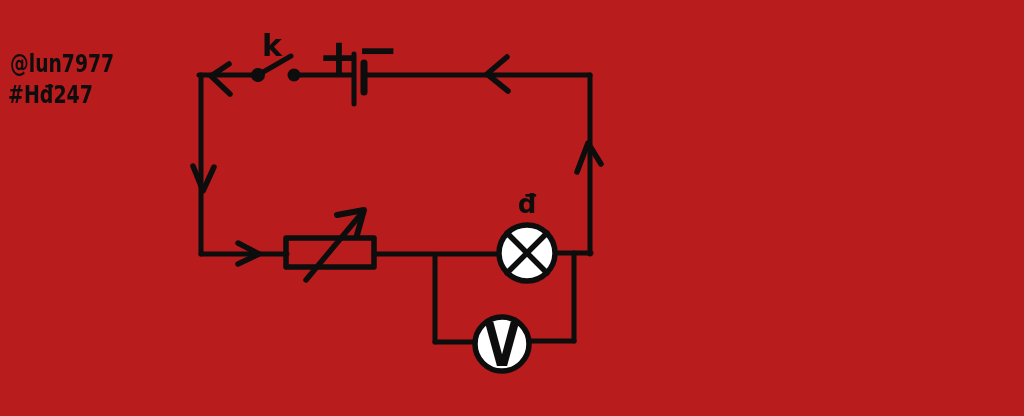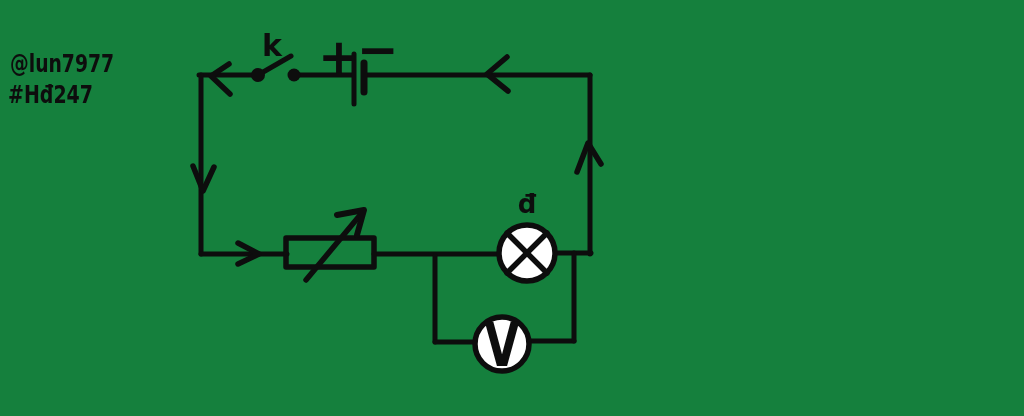--- a/index.html
+++ b/index.html
@@ -1,19 +1,19 @@
 <!DOCTYPE html>
 <html><head>
 <meta charset="utf-8">
 <style>
   html,body{margin:0;padding:0;background:#ffffff;}
   .stage{
     position:relative;
     width:1024px;height:416px;
-    background:#15803d;
+    background:#b91c1c;
     overflow:hidden;
     font-family:"DejaVu Sans", sans-serif;
   }
   svg{position:absolute;left:0;top:0;}
   .hand{stroke-linecap:round;stroke-linejoin:round;fill:none;}
   text{font-family:"DejaVu Sans", sans-serif;font-weight:bold;}
   .wm-text{font-size:25px;}
   .k-label{font-size:30px;text-anchor:middle;}
   .d-label{font-size:26px;text-anchor:middle;}
   .pol-label{font-size:50px;text-anchor:middle;}

